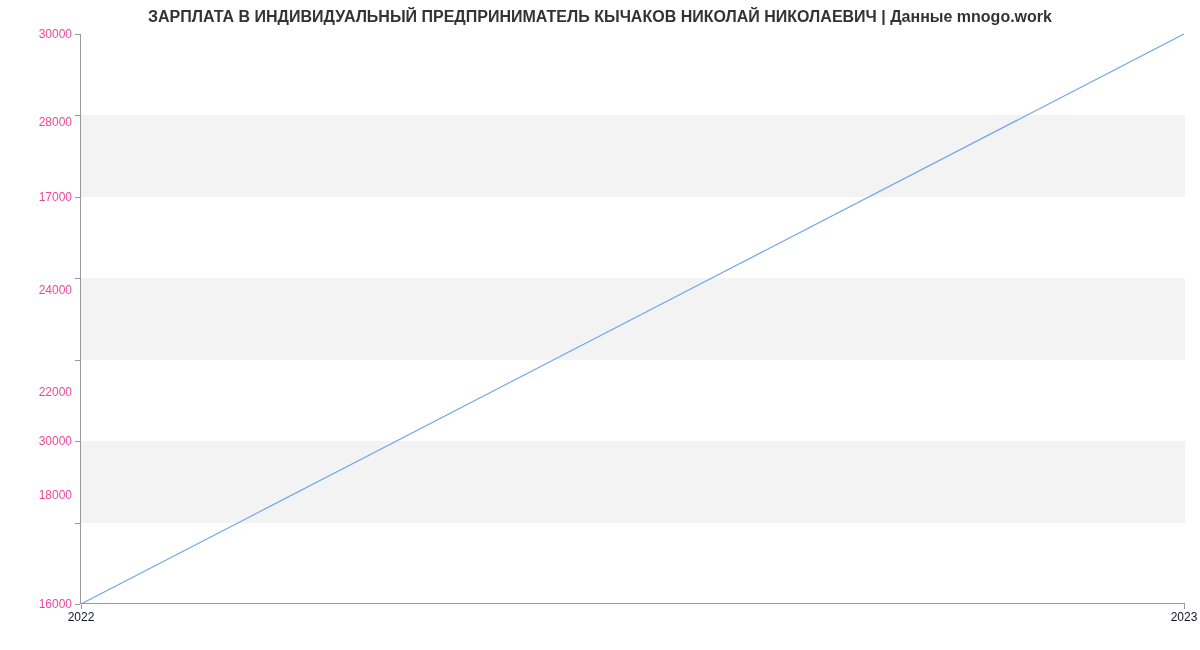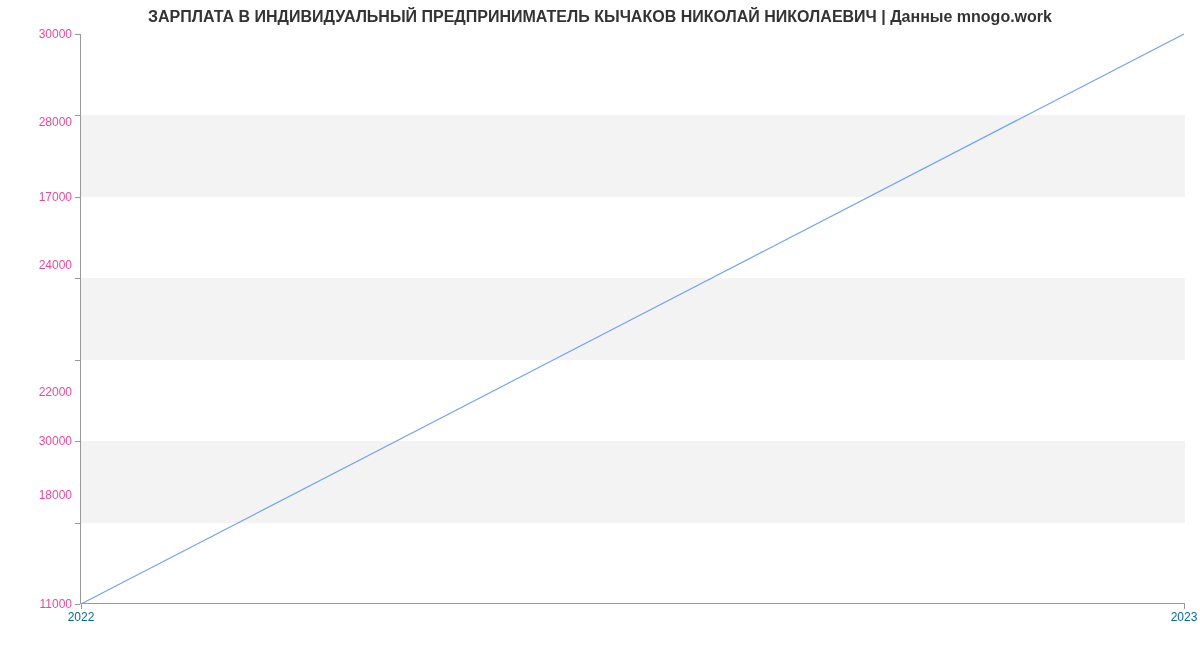--- a/index.html
+++ b/index.html
@@ -55,21 +55,21 @@
     position: absolute;
     left: 75px;
     width: 5px;
     height: 1px;
     background: #999;
   }
   .x-tick-label {
     position: absolute;
     top: 610px;
     font-size: 12px;
-    color: #0369a1;
+    color: #0f172a;
     transform: translateX(-50%);
   }
   .x-tick-mark {
     position: absolute;
     top: 604px;
     width: 1px;
     height: 5px;
     background: #999;
   }
   svg.line-layer {
@@ -97,29 +97,29 @@
       <div class="band" style="top: 407.143px; height: 81.4286px;"></div>
       <div class="band" style="top: 244.286px; height: 81.4286px;"></div>
       <div class="band" style="top: 81.4286px; height: 81.4286px;"></div>
     </div>
 
   <svg class="line-layer" viewBox="0 0 1105 570" preserveAspectRatio="none">
     <path id="series-path" class="series-line" d="M1 570 L1104 0" style="stroke: rgb(111, 163, 239);"></path>
   </svg>
 
   <div id="axis-layer">
-      <div class="y-tick-label" style="top: 604px;">11000</div>
+      <div class="y-tick-label" style="top: 604px;">16000</div>
       <div class="y-tick-mark" style="top: 604px;"></div>
       <div class="y-tick-label" style="top: 495px;">18000</div>
       <div class="y-tick-mark" style="top: 522.571px;"></div>
       <div class="y-tick-label" style="top: 441.143px;">30000</div>
       <div class="y-tick-mark" style="top: 441.143px;"></div>
       <div class="y-tick-label" style="top: 359.714px; margin-top: 32px;">22000</div>
       <div class="y-tick-mark" style="top: 359.714px;"></div>
-      <div class="y-tick-label" style="top: 265px;">24000</div>
+      <div class="y-tick-label" style="top: 290px;">24000</div>
       <div class="y-tick-mark" style="top: 278.286px;"></div>
       <div class="y-tick-label" style="top: 196.857px;">17000</div>
       <div class="y-tick-mark" style="top: 196.857px;"></div>
       <div class="y-tick-label" style="top: 122px;">28000</div>
       <div class="y-tick-mark" style="top: 115.429px;"></div>
       <div class="y-tick-label" style="top: 34px;">30000</div>
       <div class="y-tick-mark" style="top: 34px;"></div>
       <div class="x-tick-label" style="left: 81px;">2022</div>
       <div class="x-tick-mark" style="left: 81px;"></div>
       <div class="x-tick-label" style="left: 1184px;">2023</div>

